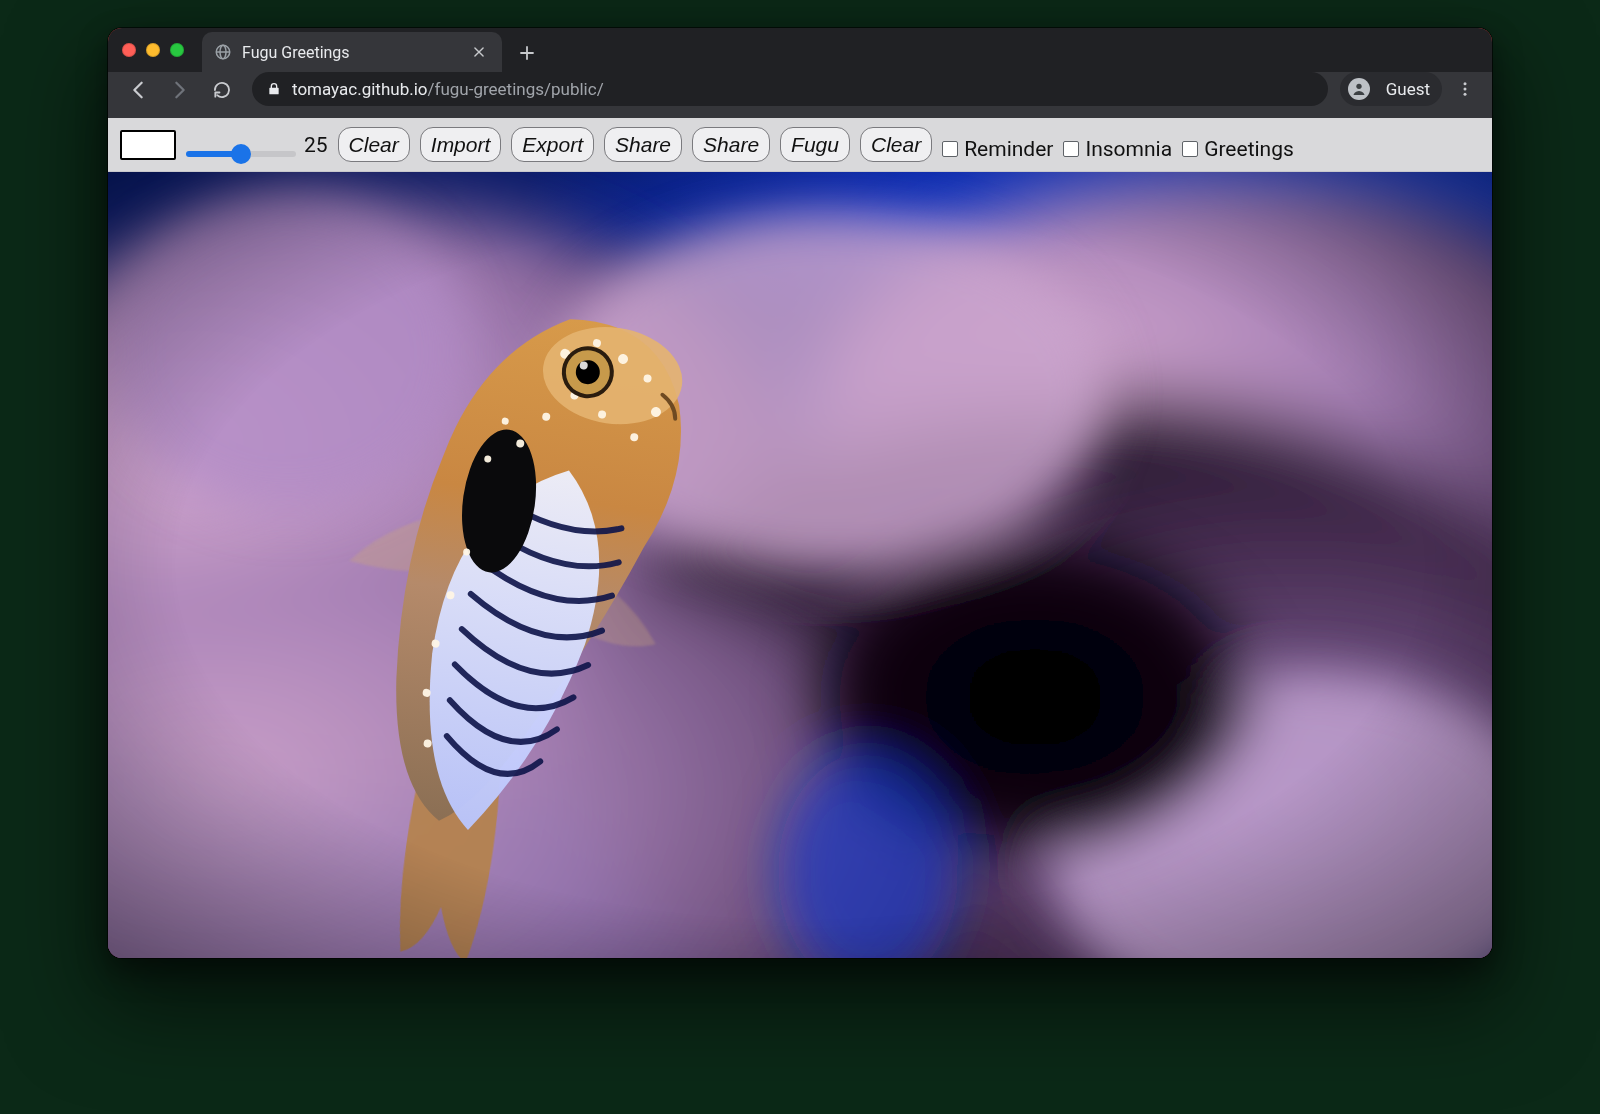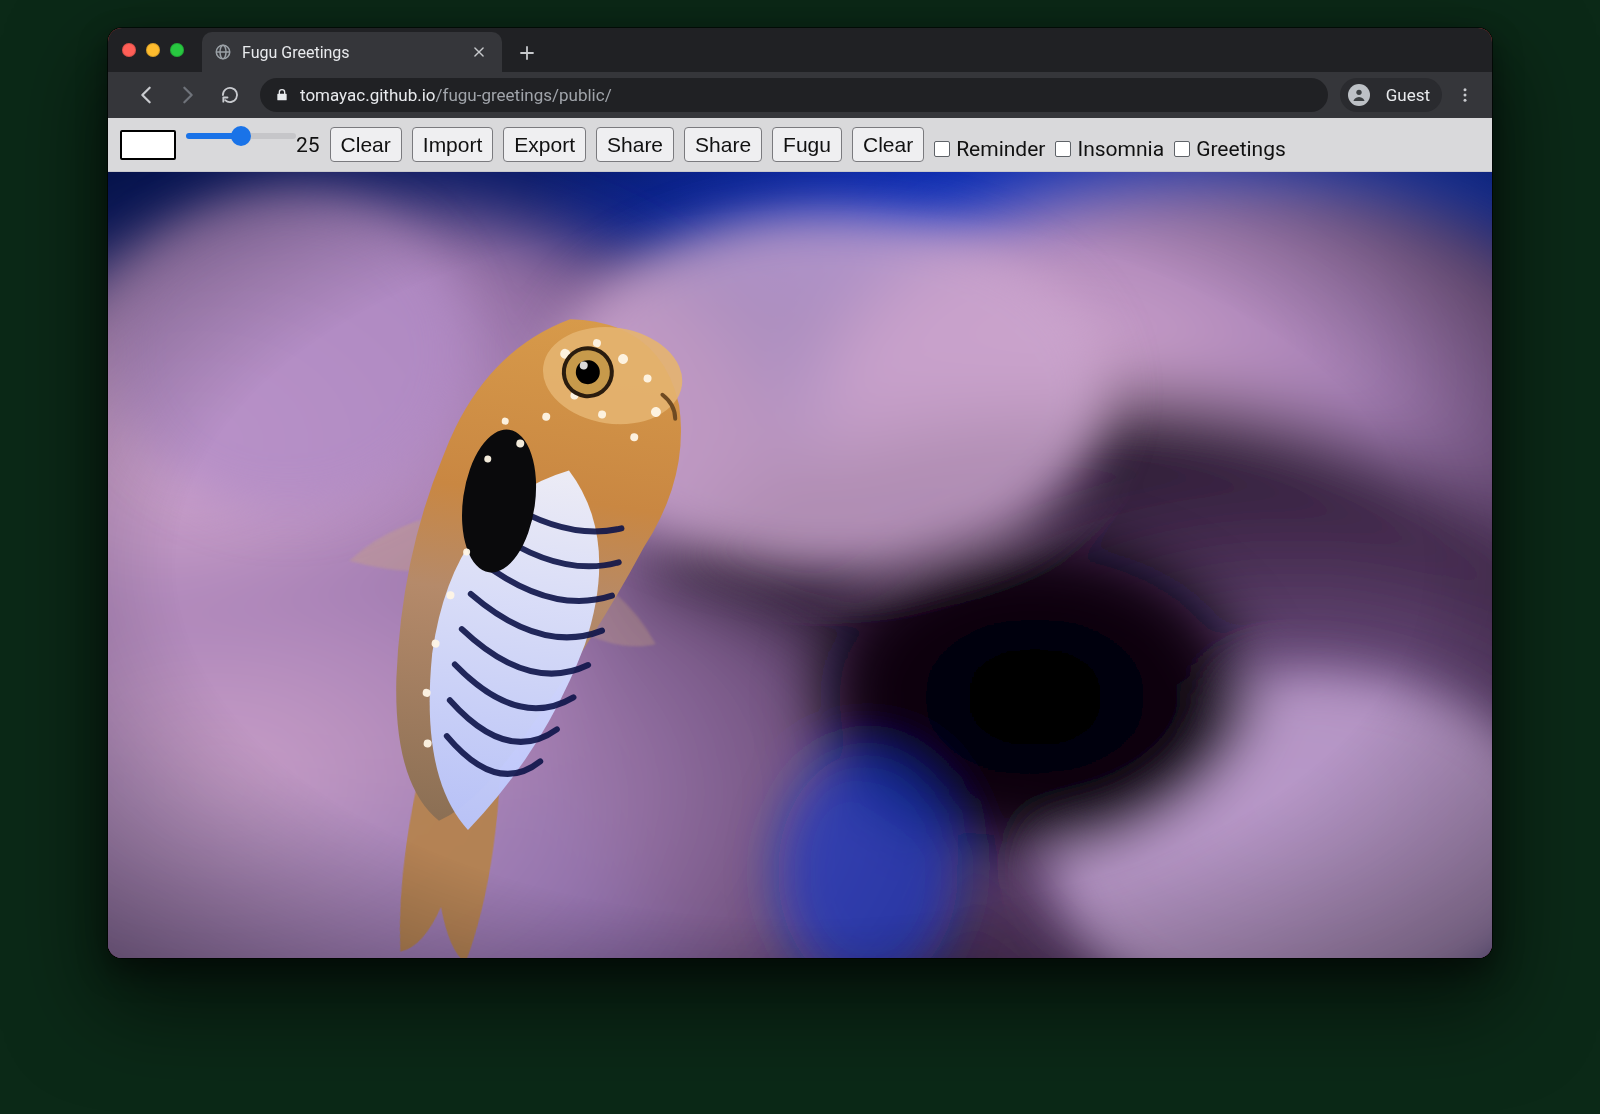--- a/index.html
+++ b/index.html
@@ -54,22 +54,22 @@
   .tab .title { flex: 1; white-space: nowrap; overflow: hidden; text-overflow: ellipsis; }
   .tab .close { color: #c7c9cc; width: 18px; height: 18px; display:flex; align-items:center; justify-content:center; font-size: 18px; border-radius: 50%; }
   .newtab {
     width: 30px; height: 30px; margin-left: 10px; margin-top: 6px;
     color: #c7c9cc; display: flex; align-items: center; justify-content: center;
     font-size: 22px; border-radius: 50%;
   }
   
   .addrbar {
     height: 46px; background: #35363a;
-    display: flex; align-items: center; gap: 6px;
-    padding: 0 10px 0 20px;
+    display: flex; gap: 6px;
+    padding: 0 10px 0 12px;
   }
   .navbtn {
     width: 36px; height: 36px; border-radius: 50%;
     display: flex; align-items: center; justify-content: center;
     color: #c9cbcf;
   }
   .navbtn.dim { color: #6f737a; }
   .omnibox {
     flex: 1; height: 34px; border-radius: 17px;
     background: #202124; display: flex; align-items: center;
@@ -96,37 +96,38 @@
     height: 54px; background: #d9d9db;
     border-bottom: 1px solid #c8c8cc;
     display: flex; align-items: center; gap: 10px;
     padding: 0 12px;
     color: #111; font-size: 21px;
   }
   .swatch {
     width: 56px; height: 30px; background: #ffffff;
     border: 2px solid #000; border-radius: 2px;
   }
-  .slider-wrap { display: flex; align-items: flex-start; }
+  .slider-wrap { display: flex; align-items: flex-end; gap: 8px; }
   .slider {
     -webkit-appearance: none; appearance: none;
     width: 110px; height: 6px; background: #c6c6c9; border-radius: 3px;
     outline: none;
     background: linear-gradient(to right, #1a73e8 0%, #1a73e8 50%, #c6c6c9 50%, #c6c6c9 100%);
   }
   .slider::-webkit-slider-thumb {
     -webkit-appearance: none; appearance: none;
     width: 20px; height: 20px; border-radius: 50%; background: #1a73e8; border: none;
   }
   .slider::-moz-range-thumb { width: 20px; height: 20px; border-radius:50%; background:#1a73e8; border:none; }
   .slider-val { font-size: 21px; }
   .btn {
-    background: #efeff1; border: 1px solid #7a7a7e; border-radius: 4px;
+    background: #efeff1; border: 1px solid #7a7a7e; border-radius: 13px;
     padding: 4px 10px; font-size: 21px; line-height: 1.2; color: #111;
     cursor: pointer;
+    font-style: italic;
   }
   .chk { display: inline-flex; align-items: center; gap: 6px; font-size: 21px; margin-top: 9px; }
   .chk input {
     width: 16px; height: 16px; appearance: none; -webkit-appearance: none;
     border: 1.5px solid #5f6368; background: #fff; border-radius: 2px;
   }
 
   
   .content {
     position: relative; width: 100%; height: calc(100% - 44px - 46px - 54px);

